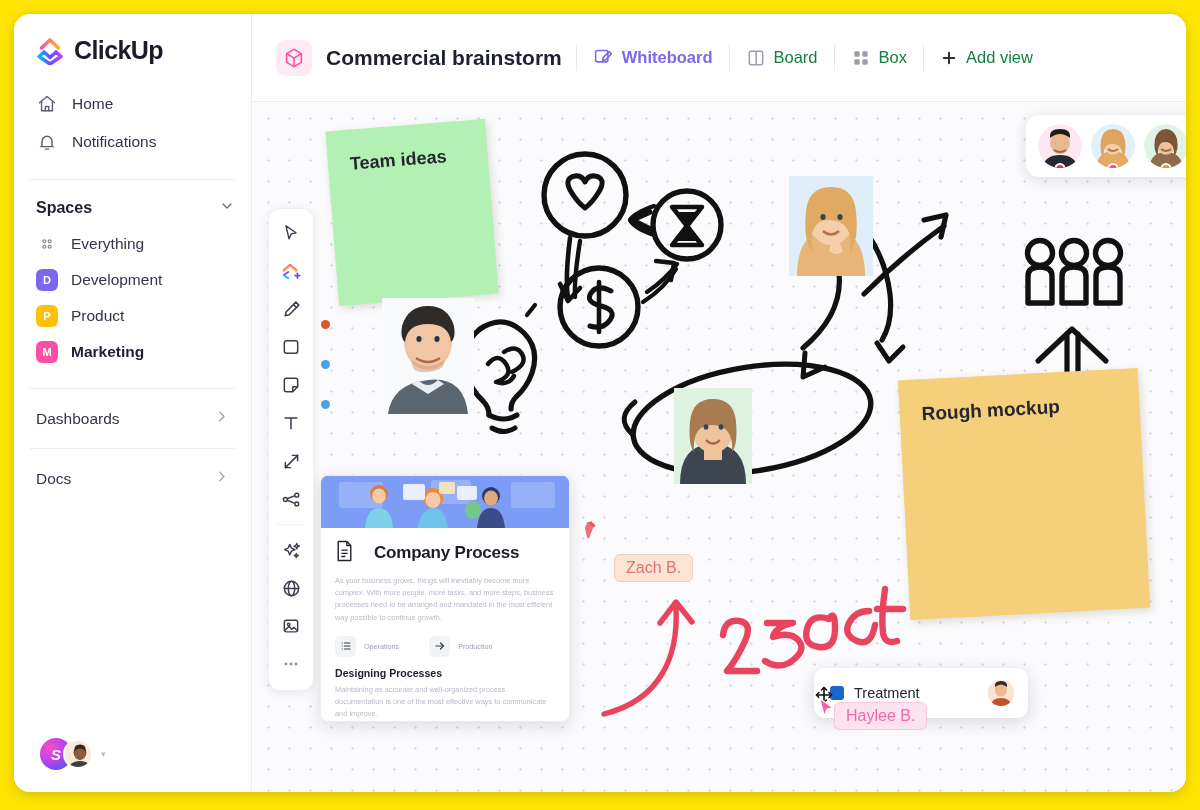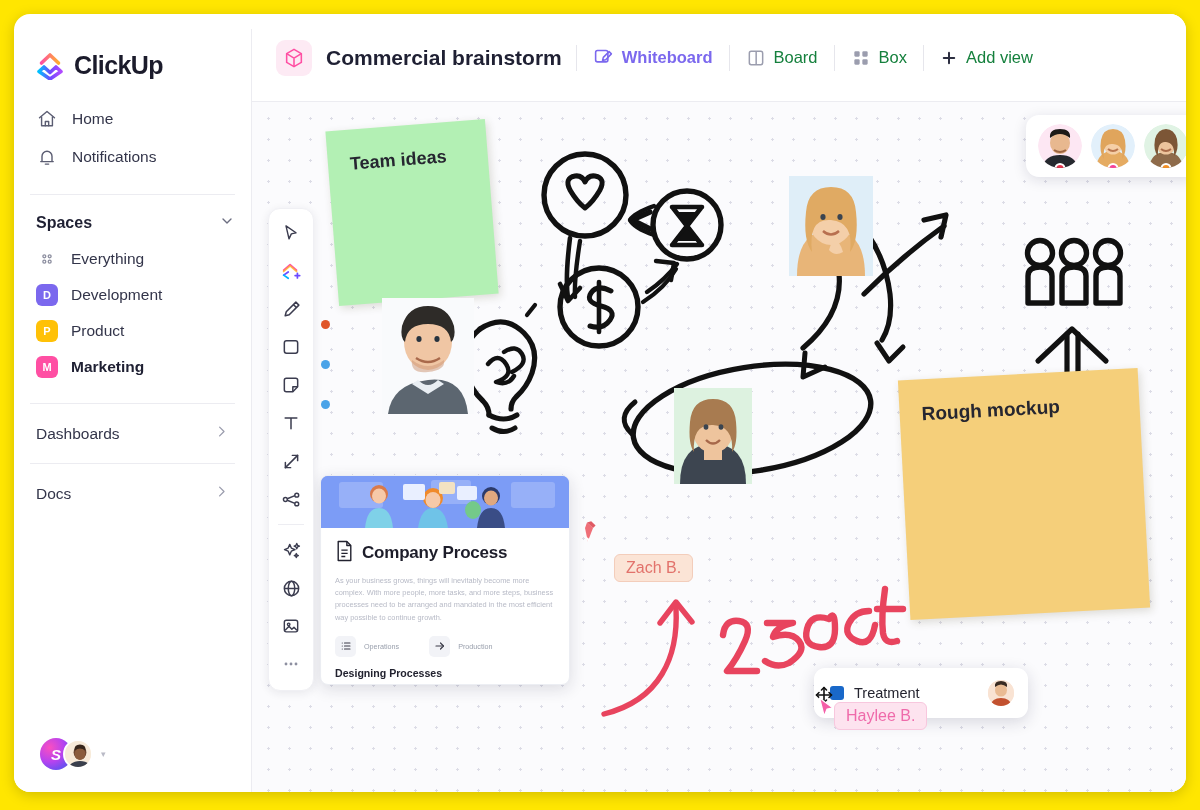--- a/index.html
+++ b/index.html
@@ -23,21 +23,21 @@
     border-radius: 16px;
     overflow: hidden;
     box-shadow: 0 3px 14px rgba(0,0,0,.18);
   }
 
   
   #sidebar {
     position: absolute; left: 0; top: 0; bottom: 0; width: 238px;
     background: #ffffff;
     border-right: 1px solid #ececf1;
-    display: flex; flex-direction: column; margin-top: 15px;
+    display: flex; flex-direction: column;
   }
   .brand { display: flex; align-items: center; gap: 10px; padding: 22px 0 16px 22px; }
   .brand-mark { width: 28px; height: 28px; position: relative; }
   .brand-name { font-size: 25px; font-weight: bold; letter-spacing: -.6px; color: #1b1b2b; }
 
   .nav-section { padding: 4px 12px 12px 12px; }
   .nav-sep { height: 1px; background: #ececf1; margin: 6px 16px; }
   .nav-item {
     display: flex; align-items: center; gap: 14px;
     padding: 8px 10px; border-radius: 8px; cursor: pointer;
@@ -141,21 +141,21 @@
   .sticky.yellow { background: #f5cf7a; }
 
   
   #doccard {
     width: 250px; border-radius: 8px; overflow: hidden;
     background: #fff; box-shadow: 0 4px 16px rgba(25,25,60,.14);
     border: 1px solid #eceef3;
   }
   #doc-hero { height: 52px; background: #7c9cf6; position: relative; overflow: hidden; }
   .doc-body { padding: 12px 14px 0 14px; }
-  .doc-head { display: flex; align-items: center; gap: 8px; }
+  .doc-head { display: flex; align-items: center; gap: 20px; }
   .doc-h-title { font-size: 17px; font-weight: bold; color: #1d1d2a; letter-spacing: -.2px; }
   .doc-para { font-size: 7.4px; line-height: 1.65; color: #b7bac6; margin-top: 9px; }
   .doc-chips { display: flex; gap: 30px; margin: 12px 0 10px 0; }
   .doc-chip { display: flex; align-items: center; gap: 8px; }
   .chip-box { width: 21px; height: 21px; border-radius: 5px; background: #f2f3f7; display: flex; align-items: center; justify-content: center; }
   .chip-lbl { font-size: 7.2px; color: #9aa0ad; }
   .doc-sub { font-size: 10.6px; font-weight: bold; color: #22222f; margin-bottom: 5px; }
   .doc-foot {
     display: flex; align-items: center; gap: 6px;
     border-top: 1px solid #f0f1f5; margin-top: 8px;
@@ -654,20 +654,21 @@
             <span class="chip-box">
               <svg width="12" height="12" viewBox="0 0 24 24" fill="none" stroke="#3a3b48" stroke-width="2.4" stroke-linecap="round" stroke-linejoin="round">
                     <path d="M4 12h15"></path>
                     <path d="M13 6l6 6-6 6"></path>
                   </svg>
             </span>
             <span class="chip-lbl">Production</span>
           </div>
         </div>
         <div class="doc-sub">Designing Processes</div>
+        <p class="doc-para" style="margin-top:2px">Maintaining as accurate and well-organized process documentation is one of the most effective ways to communicate and improve.</p>
       </div>
     </div>
 
     <div class="obj cursor" style="left:332px;top:418px">
       <svg width="22" height="24" viewBox="0 0 22 24">
         <path d="M3 2.5l6 5.6-5.2 13.4L1 8z" fill="#ef6f78"></path>
         <path d="M3 2.5l6 5.6 2.6-2.6-4.4-4.2z" fill="#e05a64"></path>
         <path d="M2 16.5l4.3 3.2-2.5 2z" fill="#fff"></path>
       </svg>
     </div>

